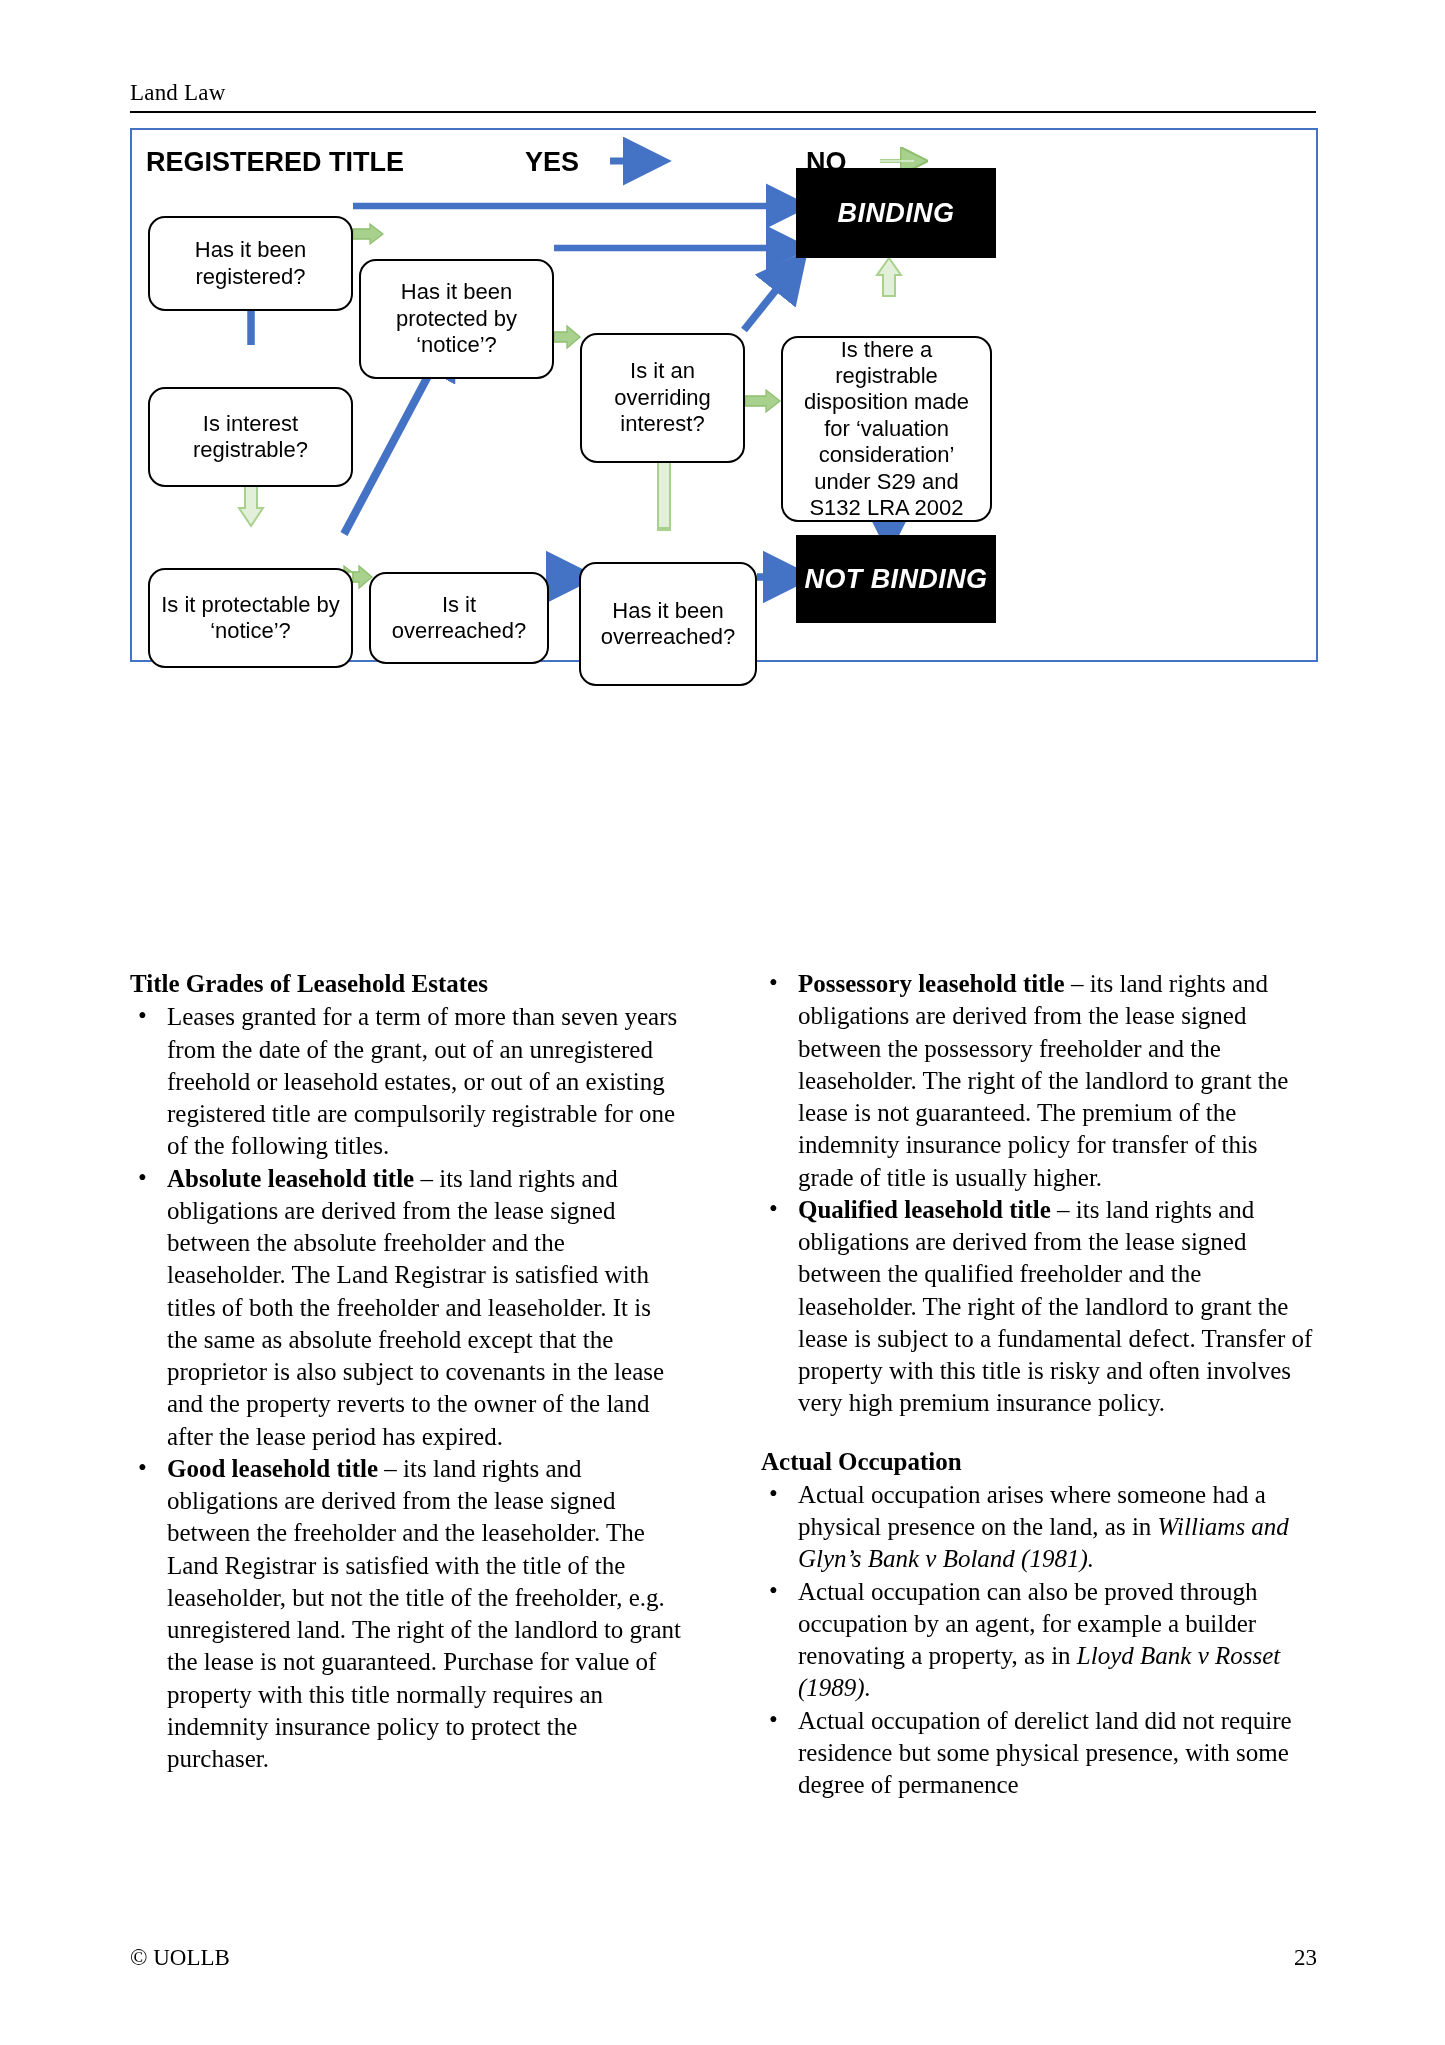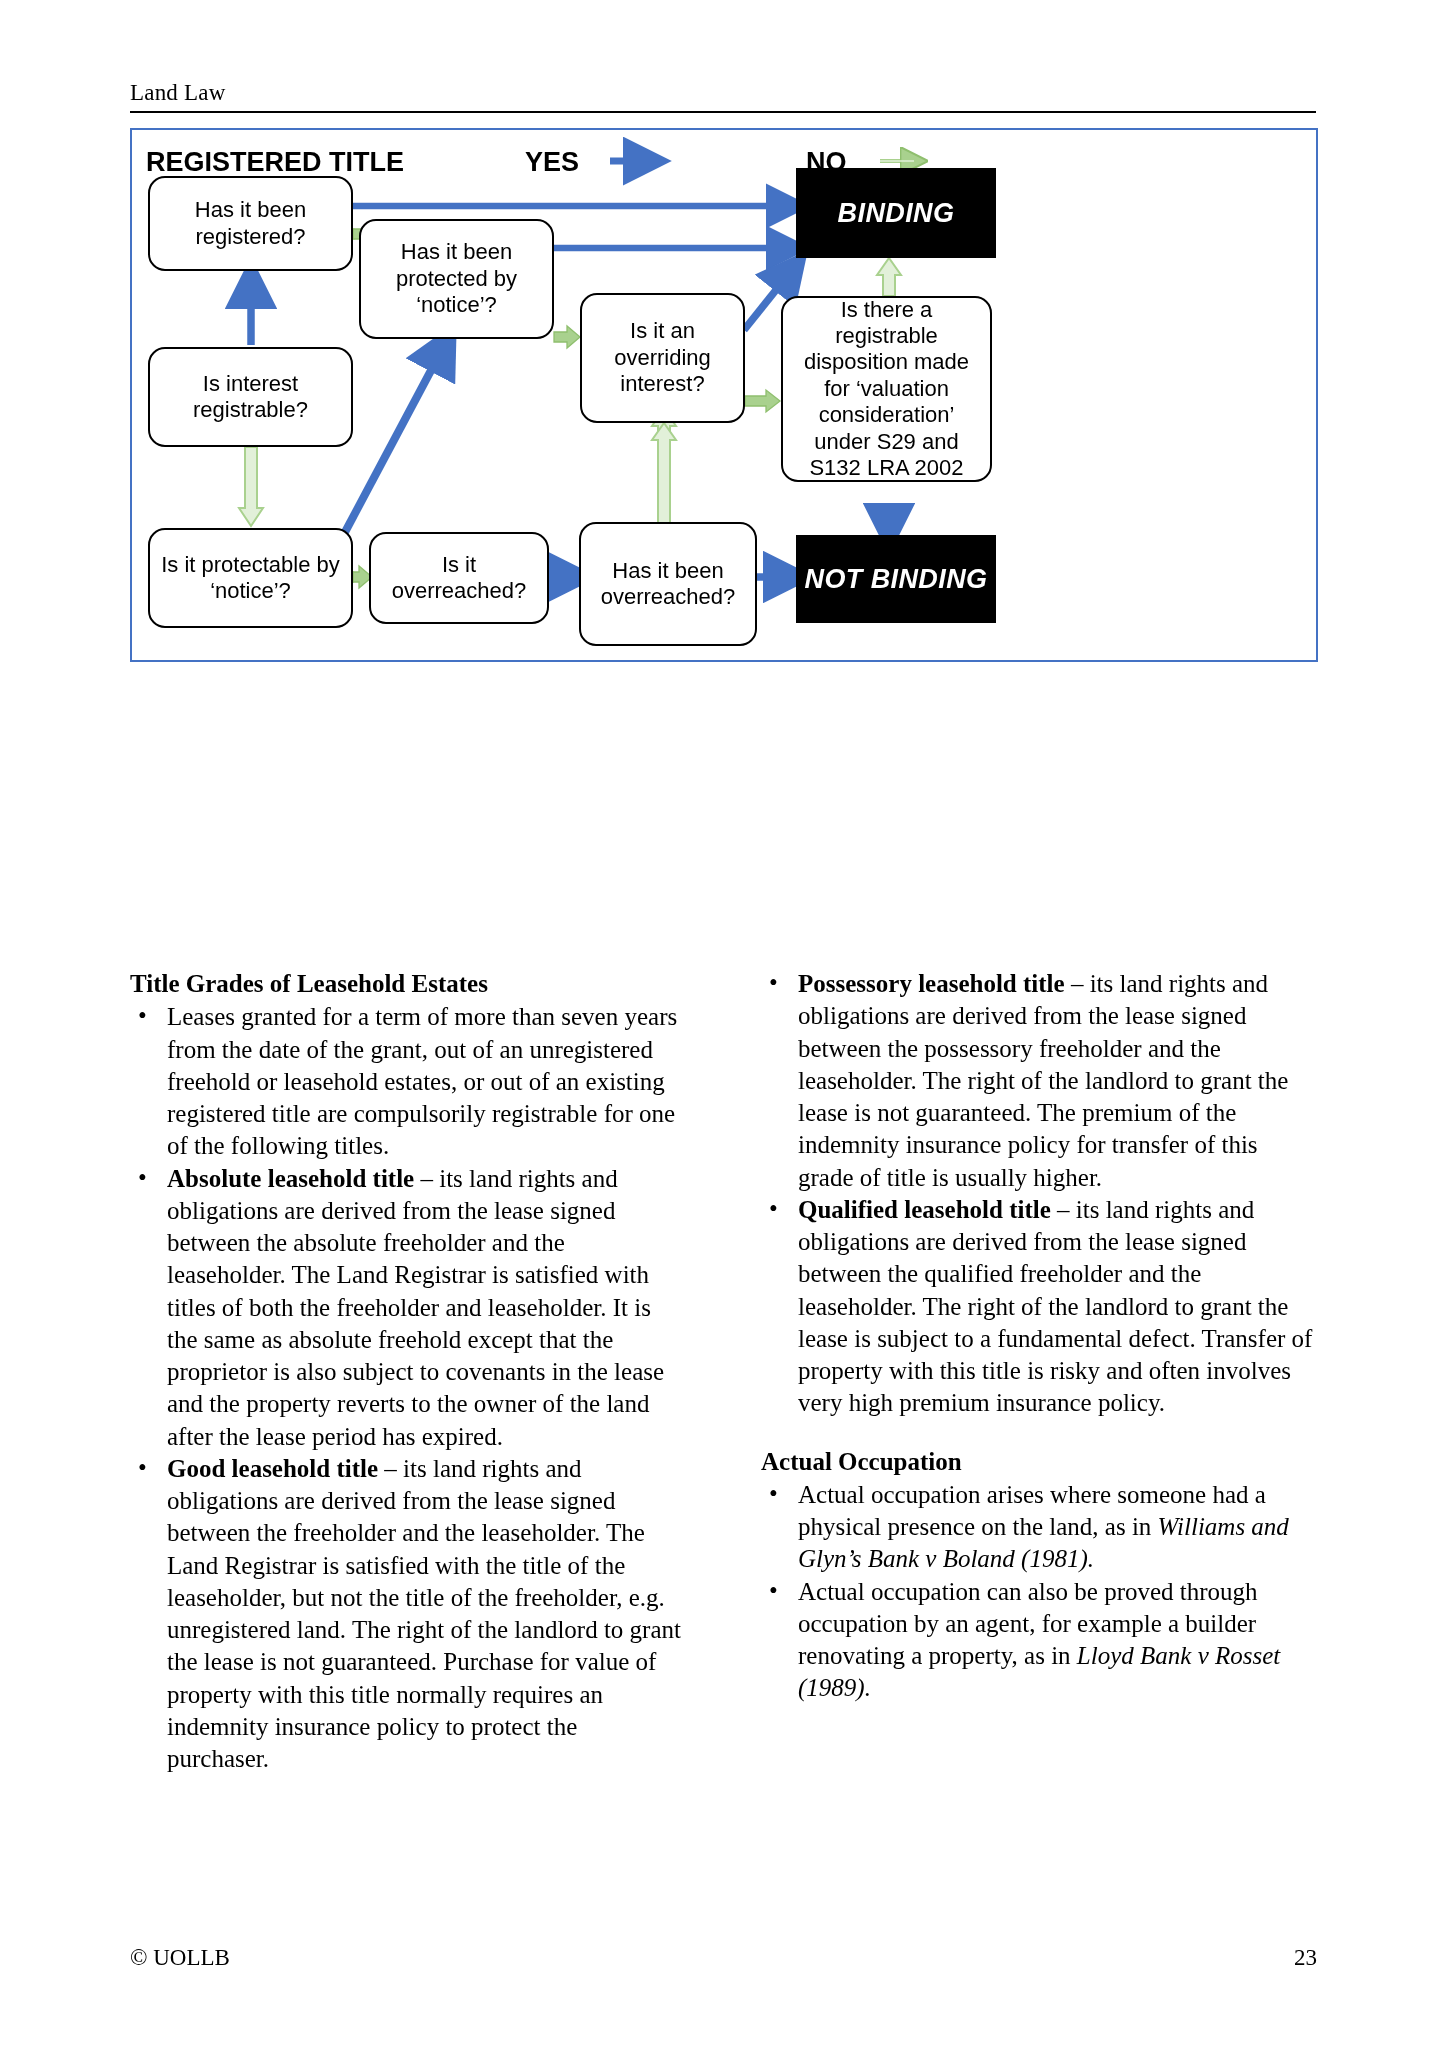--- a/index.html
+++ b/index.html
@@ -22,21 +22,21 @@
   #lbl-registered-title{left:14px;top:17px;}
   #lbl-yes{left:393px;top:17px;}
   #lbl-no{left:674px;top:17px;}
 
   
   .node{position:absolute;box-sizing:border-box;border:2.6px solid #000;
         border-radius:17px;background:#fff;
         font-family:"Liberation Sans","DejaVu Sans",sans-serif;
         font-size:22px;line-height:1.20;color:#000;
         display:flex;align-items:center;justify-content:center;
-        text-align:center;padding:4px 8px;z-index:5;}
+        text-align:center;padding:4px 8px;z-index:5;margin-top:40px;}
   .terminal{position:absolute;box-sizing:border-box;background:#000;color:#fff;
             font-family:"Liberation Sans","DejaVu Sans",sans-serif;
             font-weight:bold;font-size:27px;letter-spacing:.4px;
             display:flex;align-items:center;justify-content:center;
             text-align:center;z-index:6;font-style:italic;}
 
   
   #n-registered   {left:16px;  top:46px;  width:205px; height:95px;}
   #n-protected    {left:227px; top:89px;  width:195px; height:120px;}
   #n-interest-reg {left:16px;  top:217px; width:205px; height:100px;}
@@ -195,18 +195,19 @@
 
   <div class="col" id="col-right">
     <ul class="bullets" id="right-bullets-top">
         <li><span class="b">Possessory leasehold title</span><span> – its land rights and obligations are derived from the lease signed between the possessory freeholder and the leaseholder. The right of the landlord to grant the lease is not guaranteed. The premium of the indemnity insurance policy for transfer of this grade of title is usually higher.</span></li>
         <li><span class="b">Qualified leasehold title</span><span> – its land rights and obligations are derived from the lease signed between the qualified freeholder and the leaseholder. The right of the landlord to grant the lease is subject to a fundamental defect. Transfer of property with this title is risky and often involves very high premium insurance policy.</span></li>
       </ul>
     <div class="sec-head spaced">Actual Occupation</div>
     <ul class="bullets" id="right-bullets-bottom">
         <li><span>Actual occupation arises where someone had a physical presence on the land, as in </span><span class="i">Williams and Glyn’s Bank v Boland (1981).</span></li>
         <li><span>Actual occupation can also be proved through occupation by an agent, for example a builder renovating a property, as in </span><span class="i">Lloyd Bank v Rosset (1989).</span></li>
+        <li><span>Actual occupation of derelict land did not require residence but some physical presence, with some degree of permanence</span></li>
       </ul>
   </div>
 </div>
 
 <div id="footer-copy">© UOLLB</div>
 <div id="footer-page">23</div>
 
 </body></html>

